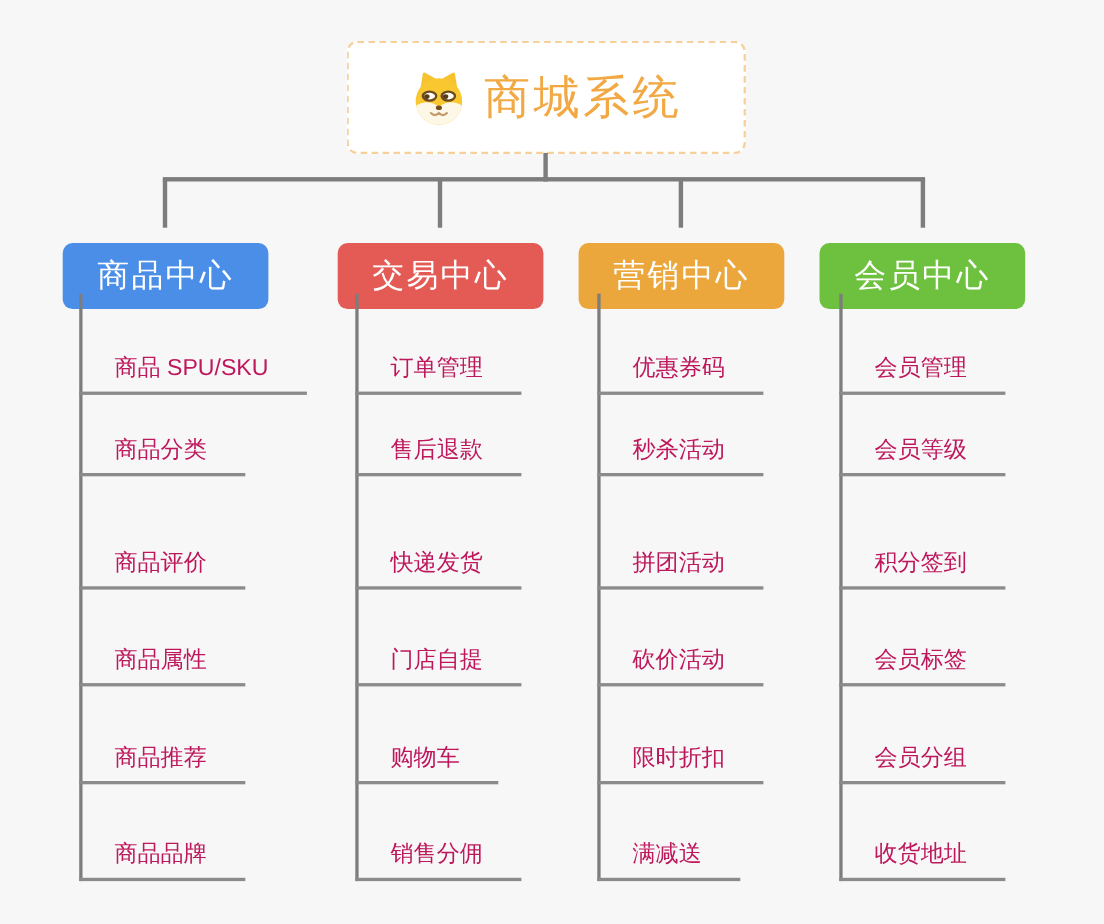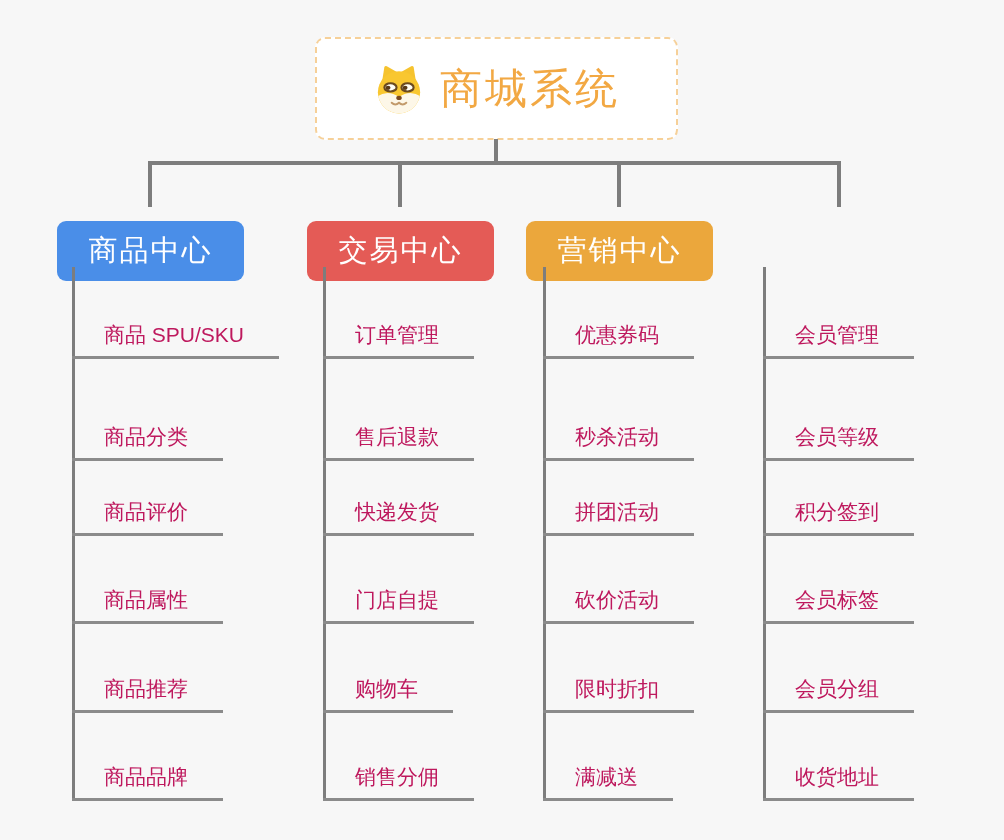--- a/index.html
+++ b/index.html
@@ -86,21 +86,21 @@
     font-size: 21px;
     color: #be185d;
     white-space: nowrap;
     cursor: default;
   }
   .leaf.c0 { left: 72px; }
   .leaf.c1 { left: 323px; }
   .leaf.c2 { left: 543px; }
   .leaf.c3 { left: 763px; }
   .leaf.r0 { top: 320px; }
-  .leaf.r1 { top: 422px; }
+  .leaf.r1 { top: 394px; }
   .leaf.r2 { top: 497px; }
   .leaf.r3 { top: 585px; }
   .leaf.r4 { top: 674px; }
   .leaf.r5 { top: 762px; }
 </style>
 </head>
 <body>
 
 <div class="canvas">
 
@@ -135,20 +135,21 @@
   <div class="line root-drop"></div>
   <div class="line bus"></div>
   <div class="line drop d0"></div>
   <div class="line drop d1"></div>
   <div class="line drop d2"></div>
   <div class="line drop d3"></div>
 
   <div class="branch-node b0" style="background-color: rgb(74, 142, 232);">商品中心</div>
   <div class="branch-node b1" style="background-color: rgb(228, 91, 86);">交易中心</div>
   <div class="branch-node b2" style="background-color: rgb(235, 167, 60);">营销中心</div>
+  <div class="branch-node b3" style="background-color: rgb(110, 193, 62);">会员中心</div>
 
   <div class="line tree-line t0"></div>
   <div class="line tree-line t1"></div>
   <div class="line tree-line t2"></div>
   <div class="line tree-line t3"></div>
 
   <div class="leaf c0 r0">商品 SPU/SKU</div>
   <div class="leaf c0 r1">商品分类</div>
   <div class="leaf c0 r2">商品评价</div>
   <div class="leaf c0 r3">商品属性</div>

